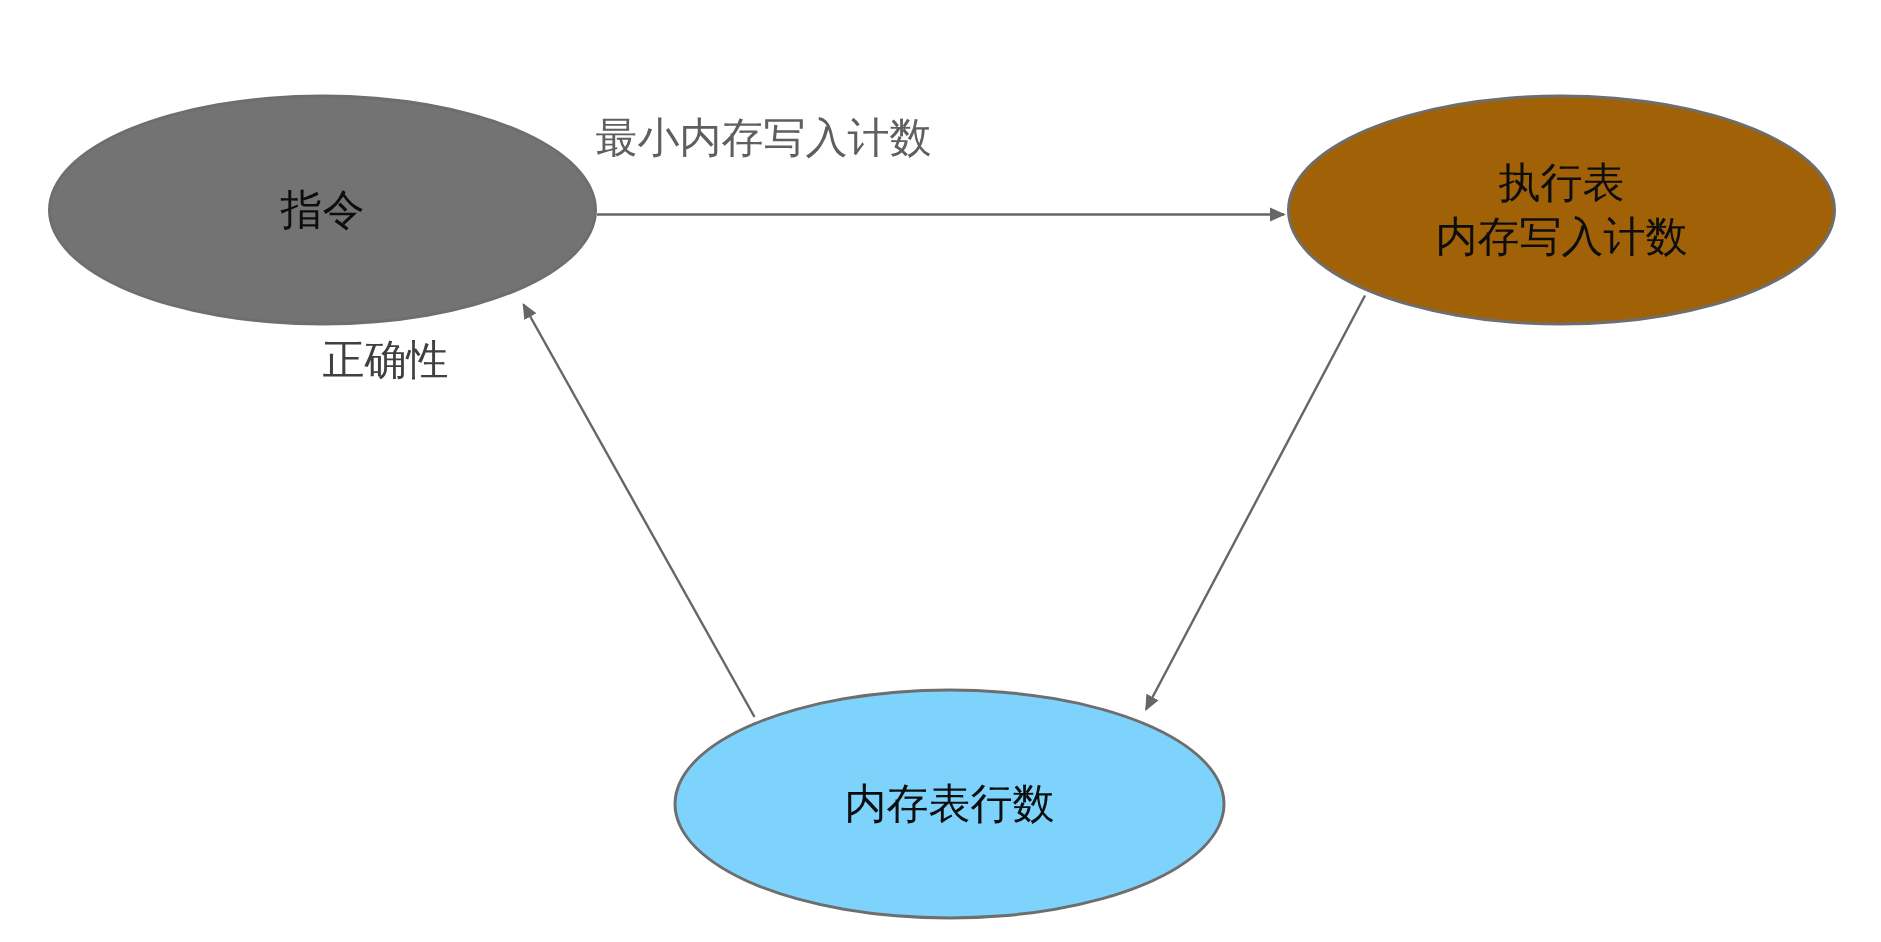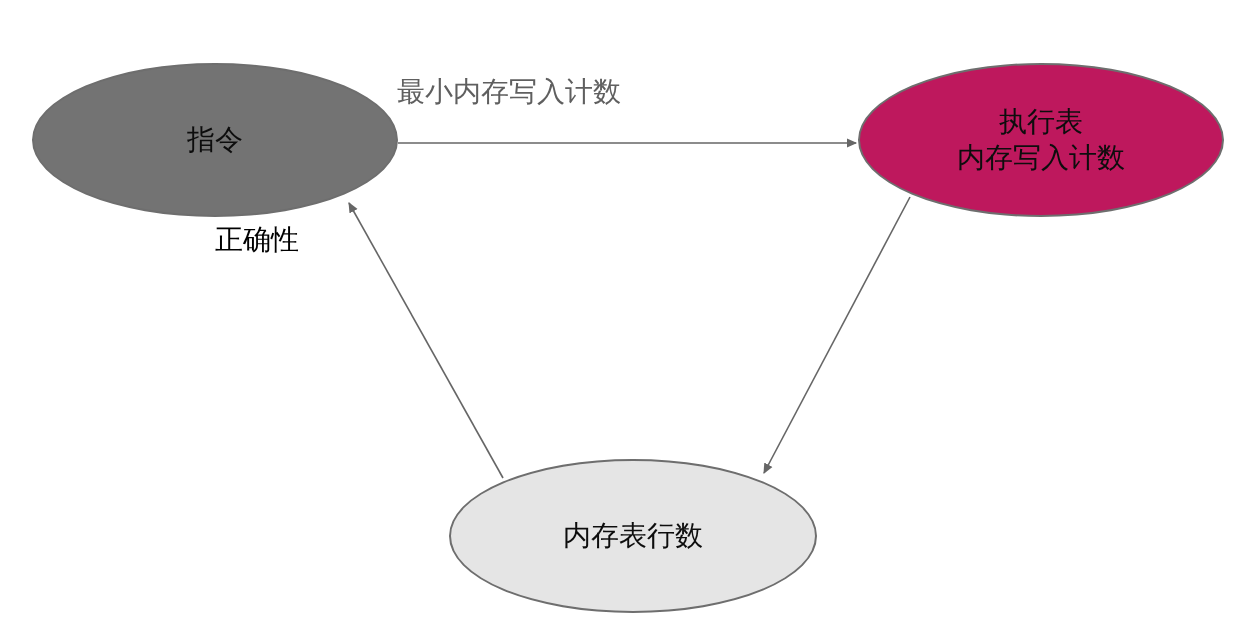--- a/index.html
+++ b/index.html
@@ -70,26 +70,26 @@
     </defs>
     <line class="edge" x1="398" y1="143" x2="856" y2="143" marker-end="url(#arrowhead)" style="stroke: rgb(102, 102, 102);"></line>
     <line class="edge" x1="910" y1="197" x2="764" y2="473" marker-end="url(#arrowhead)" style="stroke: rgb(102, 102, 102);"></line>
     <line class="edge" x1="503" y1="478" x2="349" y2="203" marker-end="url(#arrowhead)" style="stroke: rgb(102, 102, 102);"></line>
   </svg>
 
   <div class="node" id="node-instructions" style="background-color: #737373; border-color: rgb(110, 110, 110);">
     <span class="node-label">指令</span>
   </div>
 
-  <div class="node" id="node-execution-table" style="background-color: #be185d; border-color: rgb(110, 110, 110);">
+  <div class="node" id="node-execution-table" style="background-color: #a16207; border-color: rgb(110, 110, 110);">
     <span class="node-label">执行表
 内存写入计数</span>
   </div>
 
-  <div class="node" id="node-memory-table-rows" style="background-color: #e5e5e5; border-color: rgb(110, 110, 110);">
+  <div class="node" id="node-memory-table-rows" style="background-color: #7dd3fc; border-color: rgb(110, 110, 110);">
     <span class="node-label">内存表行数</span>
   </div>
 
   <div class="edge-label" id="edge-label-min-memory-write-count" style="color: rgb(95, 95, 95);">最小内存写入计数</div>
 
-  <div class="edge-label" id="edge-label-correctness" style="color: #000000;">正确性</div>
+  <div class="edge-label" id="edge-label-correctness" style="color: #404040;">正确性</div>
 
 </div>
 
 </body></html>

